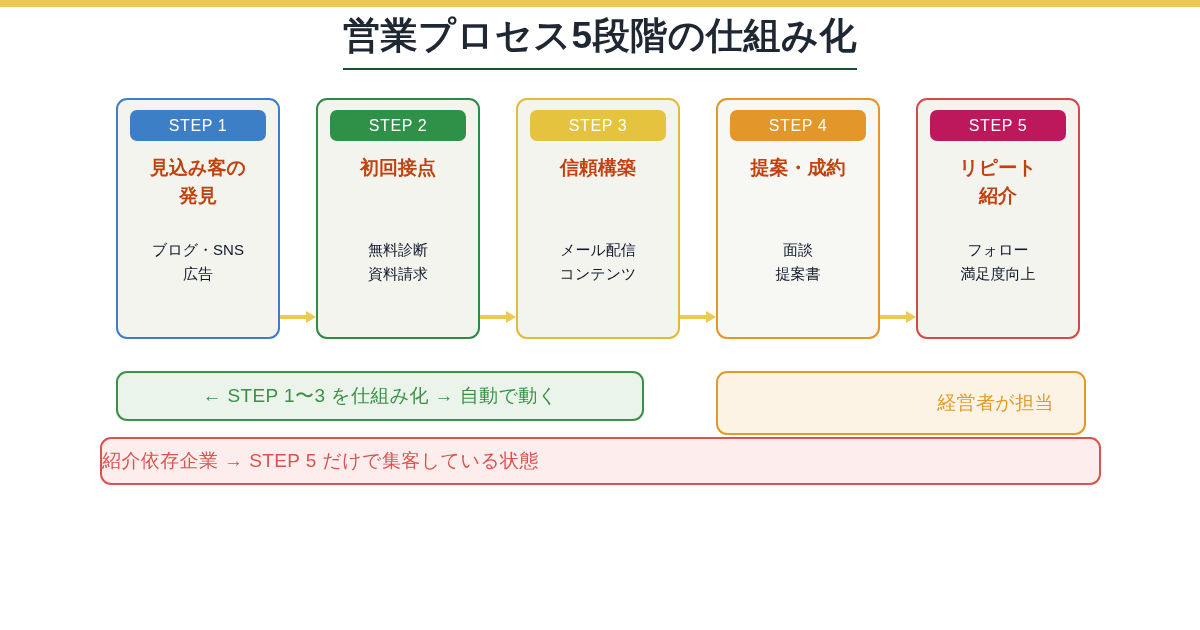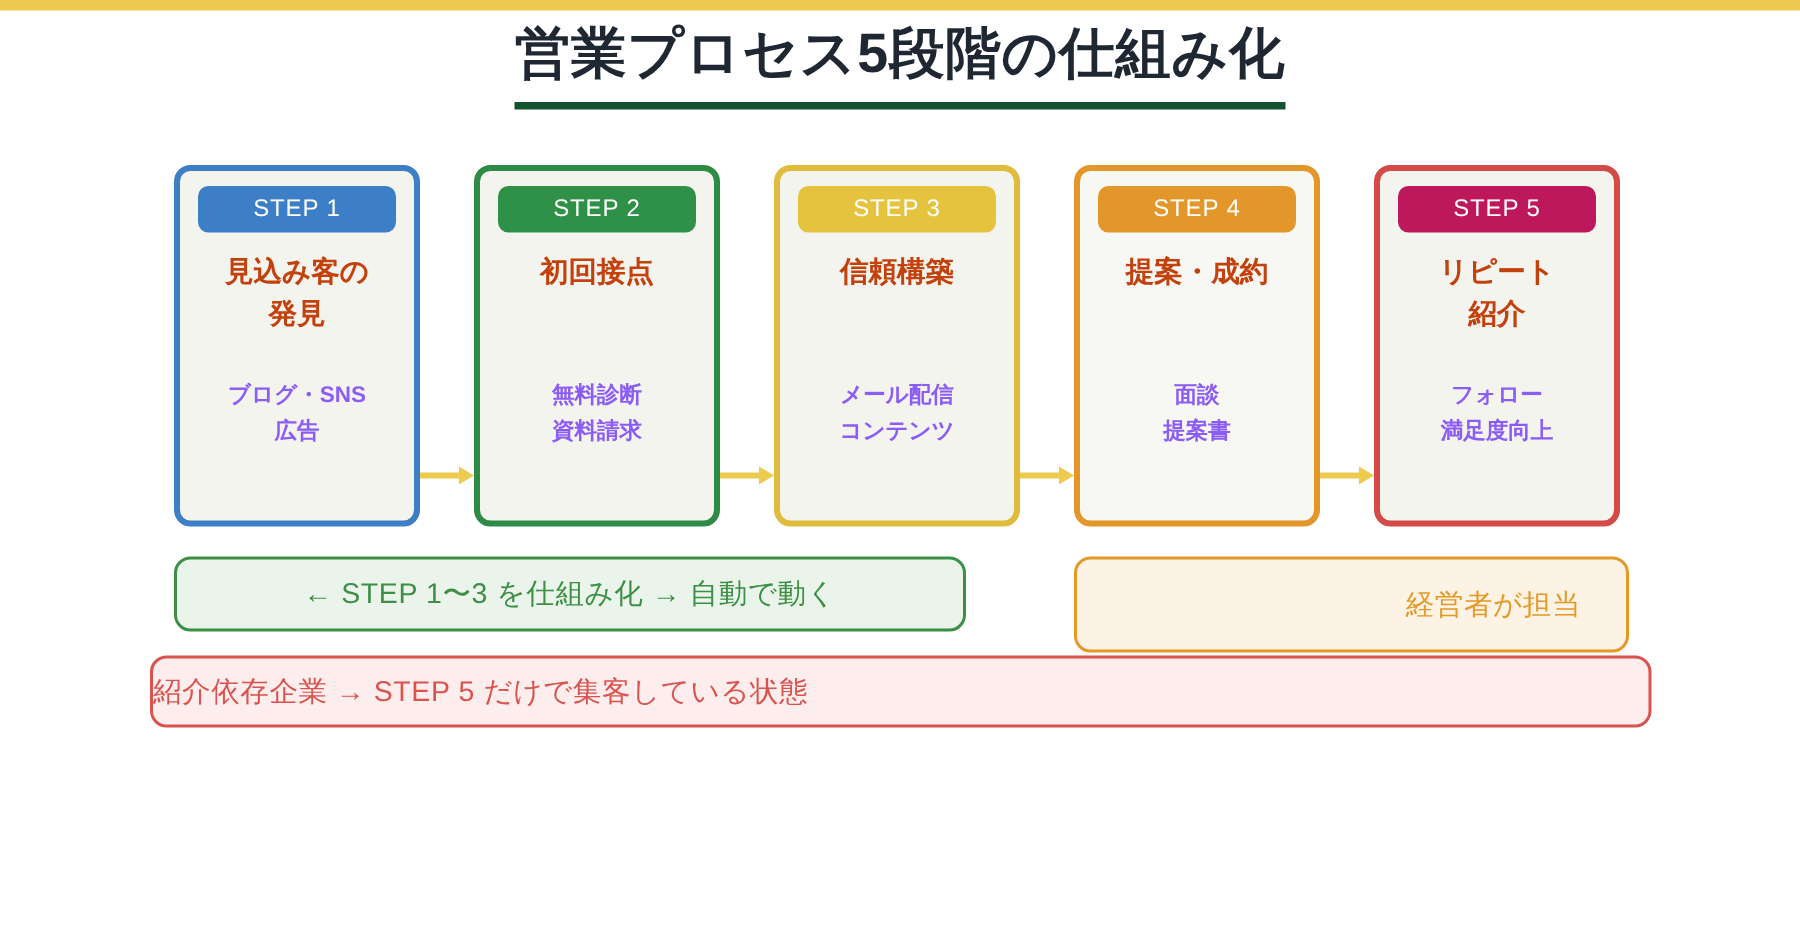--- a/index.html
+++ b/index.html
@@ -32,37 +32,37 @@
     text-align: center;
   }
   .title-text {
     display: inline-block;
     font-size: 37px;
     font-weight: bold;
     color: #1f2733;
     letter-spacing: 0.5px;
     line-height: 1.25;
     padding-bottom: 9px;
-    border-bottom: 5px solid #14532d;
+    border-bottom: 2px solid #14532d;
   }
 
   
   .steps-row {
     position: absolute;
     top: 98px;
     left: 116px;
     width: 970px;
     height: 243px;
   }
   .step-card {
     position: absolute;
-    top: 12px;
+    top: 0;
     width: 164px;
     height: 241px;
-    border: 4px solid #f97316;
+    border: 2px solid #f97316;
     border-radius: 11px;
     background: #f4f4ef;
     box-sizing: border-box;
   }
   .step-card.c1 { left: 0px;   }
   .step-card.c2 { left: 200px; }
   .step-card.c3 { left: 400px; }
   .step-card.c4 { left: 600px; background: #f7f7f4; }
   .step-card.c5 { left: 800px; }
 
@@ -92,24 +92,23 @@
     line-height: 1.45;
     white-space: pre-line;
   }
   .step-desc {
     position: absolute;
     top: 138px;
     left: 6px;
     right: 6px;
     text-align: center;
     font-size: 15px;
-    color: #8b5cf6;
+    color: #0f172a;
     line-height: 1.58;
     white-space: pre-line;
-    font-weight: bold;
   }
 
   
   .connector {
     position: absolute;
     top: 213px;
     height: 12px;
     width: 36px;
   }
   .connector.a1 { left: 164px; }

